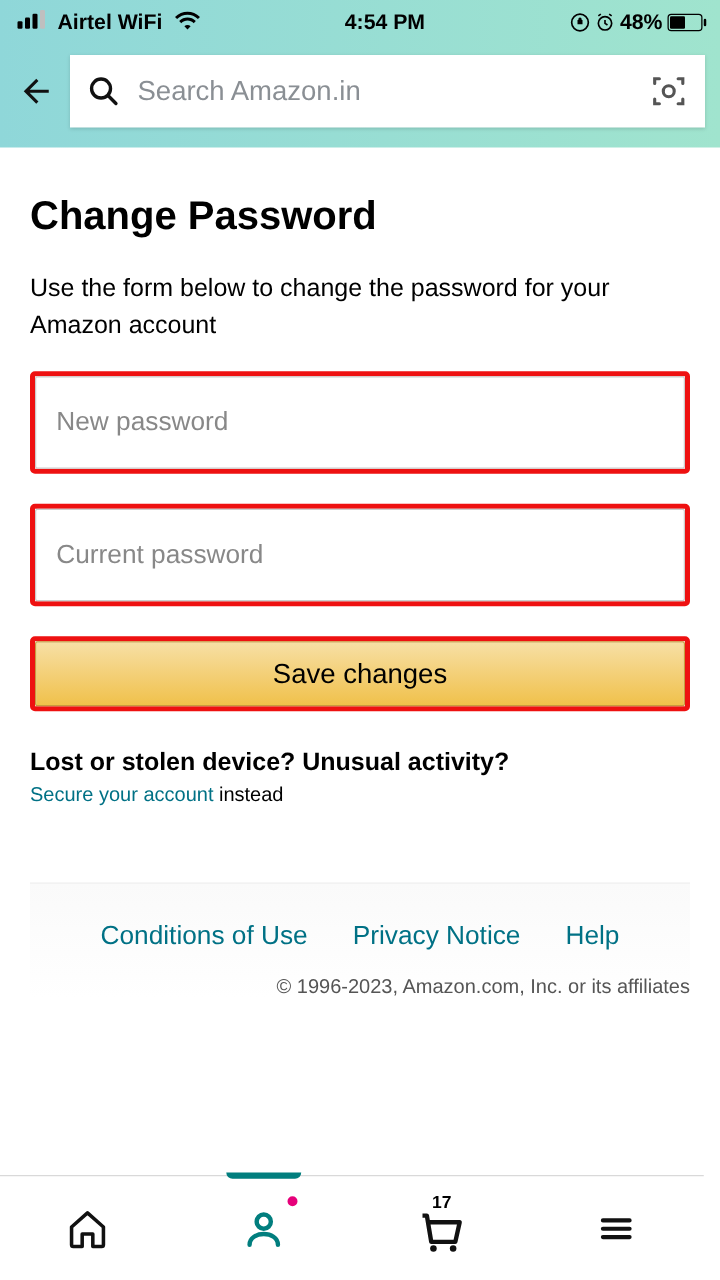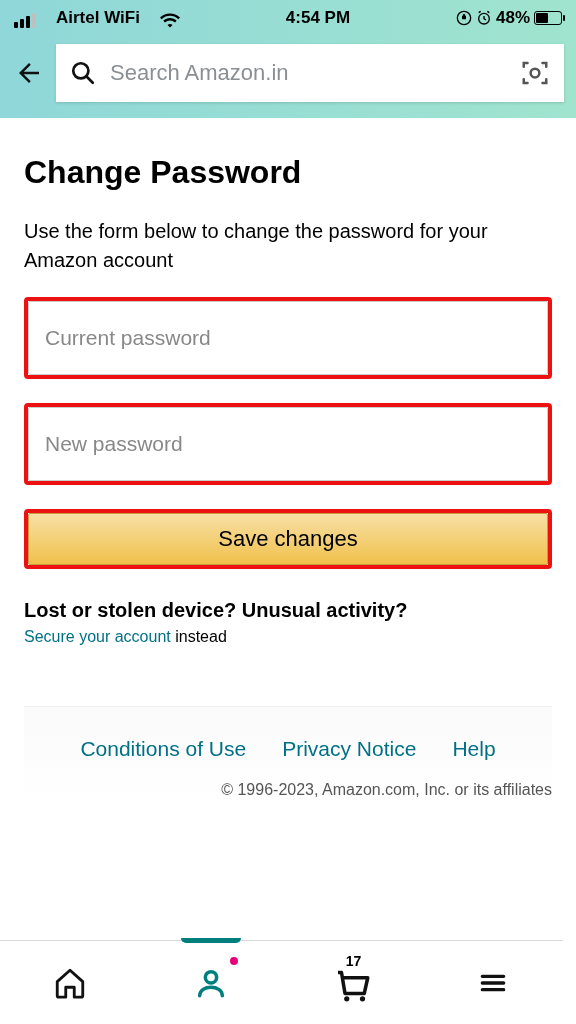--- a/index.html
+++ b/index.html
@@ -1,20 +1,20 @@
 <!DOCTYPE html>
 <html><head>
   <meta charset="utf-8">
   <style>
     * { margin: 0; padding: 0; box-sizing: border-box; font-family: -apple-system, "Amazon Ember", Arial, sans-serif; }
     body { width: 576px; height: 1024px; background: #fff; position: relative; overflow: hidden; }
 
     
     .status-bar { height: 36px; display: flex; align-items: center; justify-content: space-between; padding: 0 14px; background: linear-gradient(90deg, #8fd7d9 0%, #a0e4ce 100%); font-weight: 600; font-size: 17px; }
-    .status-left { display: flex; align-items: flex-end; gap: 20px; }
+    .status-left { display: flex; align-items: flex-start; gap: 10px; }
     .status-right { display: flex; align-items: center; gap: 4px; }
     .signal-bars { display: inline-flex; align-items: flex-end; gap: 2px; }
     .signal-bars span { width: 4px; background: #000; display: block; border-radius: 1px; }
     .signal-bars span:nth-child(1){height:6px}.signal-bars span:nth-child(2){height:9px}.signal-bars span:nth-child(3){height:12px}.signal-bars span:nth-child(4){height:15px;background:#bfbfbf}
     .battery { width: 28px; height: 14px; border: 1.5px solid #000; border-radius: 3px; position: relative; display: inline-flex; align-items: center; padding: 1px; }
     .battery::after { content: ""; position: absolute; right: -4px; top: 3px; width: 2px; height: 6px; background: #000; border-radius: 1px; }
     .battery-fill { width: 48%; height: 100%; background: #000; border-radius: 1px; }
 
     
     .header { background: linear-gradient(90deg, #8fd7d9 0%, #a0e4ce 100%); padding: 8px 12px 16px 12px; display: flex; align-items: center; gap: 10px; }
@@ -101,27 +101,27 @@
       </svg>
   </div>
 </div>
 
 <div class="content">
   <h1 class="page-title">Change Password</h1>
   <p class="desc">Use the form below to change the password for your Amazon account</p>
 
   <div class="field-wrap">
     <div class="field">
-      <span>Current password</span>
+      <span>New password</span>
     </div>
   </div>
 
   <div class="field-wrap">
     <div class="field">
-      <span>New password</span>
+      <span>Current password</span>
     </div>
   </div>
 
   <div class="save-wrap">
     <div class="save-btn">
       <span>Save changes</span>
     </div>
   </div>
 
   <p class="lost-title">Lost or stolen device? Unusual activity?</p>

